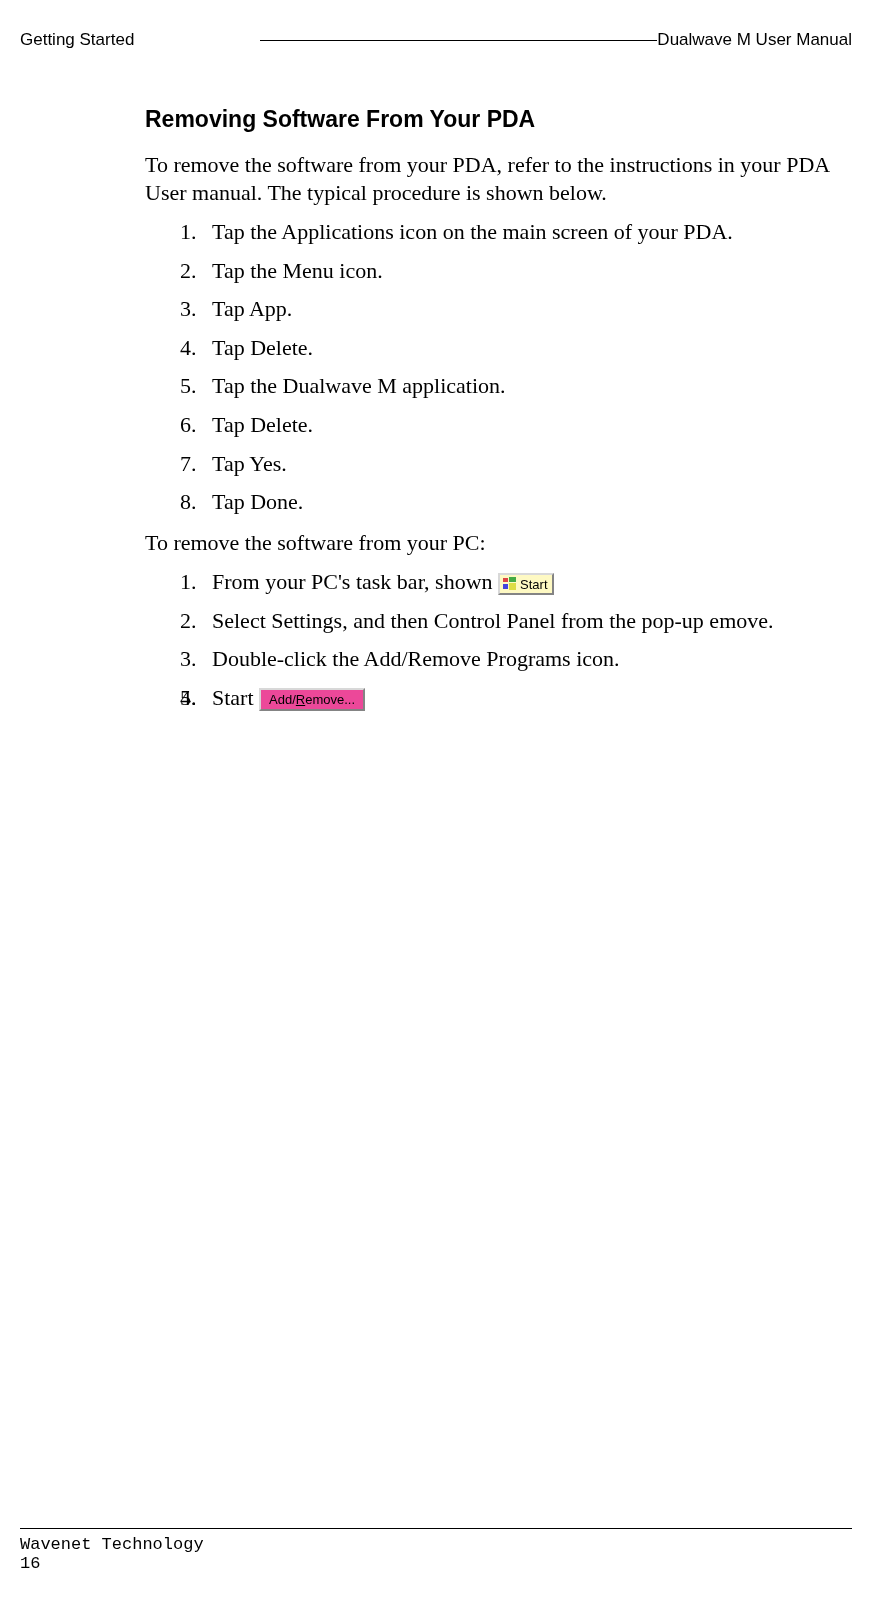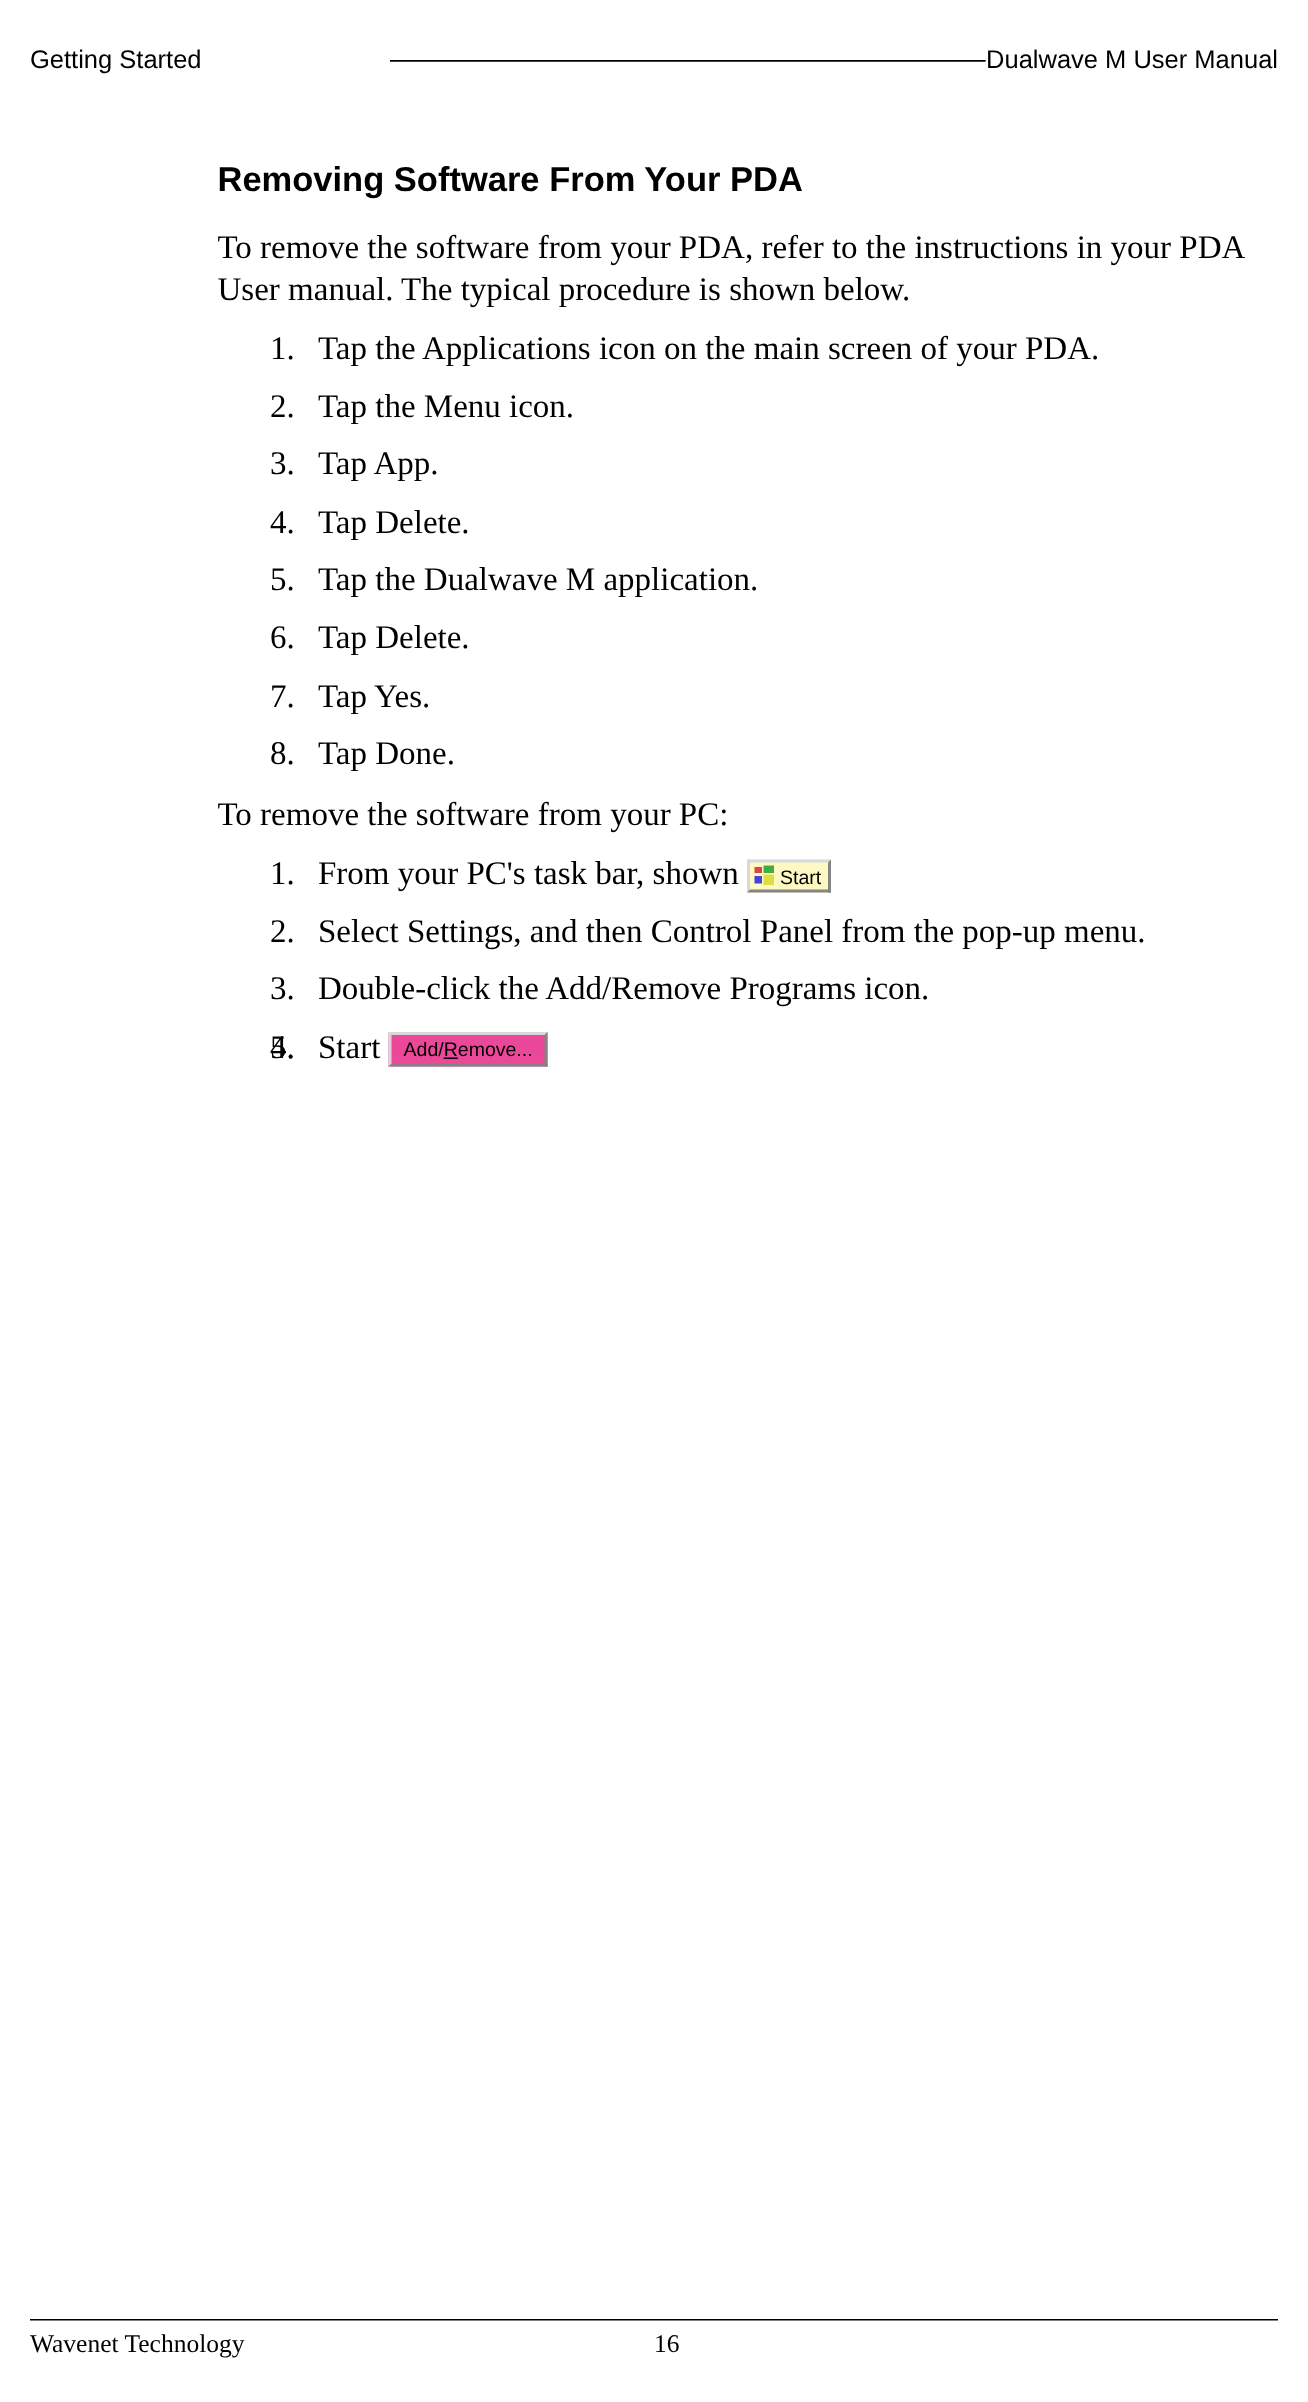--- a/index.html
+++ b/index.html
@@ -109,22 +109,23 @@
       left: 20px;
       right: 20px;
     }
     .footer-line {
       height: 1.5px;
       background: #000;
       margin-bottom: 6px;
     }
     .footer-row {
       display: flex;
-      font-family: Liberation Serif, serif;
+      font-family: Liberation Mono, monospace;
       font-size: 17px;
+      flex-direction: column;
     }
     .footer-left {
       width: 50%;
     }
     .footer-center {
       width: 50%;
     }
   </style>
 </head>
 <body>
@@ -161,21 +162,21 @@
           <svg viewBox="0 0 16 16">
             <rect x="1" y="2" width="5" height="4" fill="#d44"></rect>
             <rect x="7" y="1" width="7" height="5" fill="#4a4"></rect>
             <rect x="1" y="8" width="5" height="5" fill="#44d"></rect>
             <rect x="7" y="7" width="7" height="7" fill="#dd4"></rect>
           </svg>
         </span>
         <span>Start</span>
       </span>
     </li>
-    <li><span class="num">2.</span><span>Select Settings, and then Control Panel from the pop-up menu.</span></li>
+    <li><span class="num">2.</span><span>Select Settings, and then Control Panel from the pop-up emove.</span></li>
     <li><span class="num">3.</span><span>Double-click the Add/Remove Programs icon.</span></li>
     <li><span class="num">4.</span></li>
     <li>
       <span class="num">5.</span>
       <span>Start </span>
       <span class="addremove-button">
         <span>Add/</span><span class="u">R</span><span>emove...</span>
       </span>
     </li>
   </ol>

